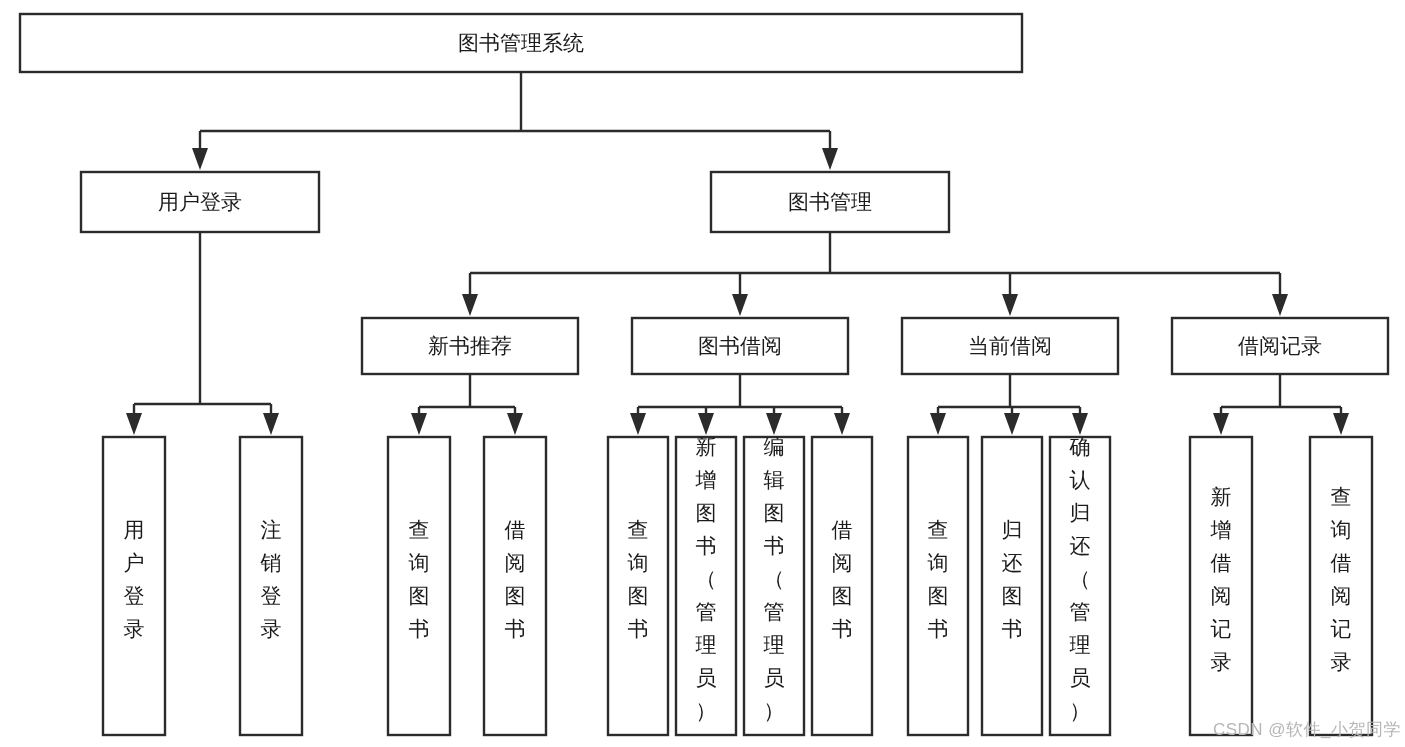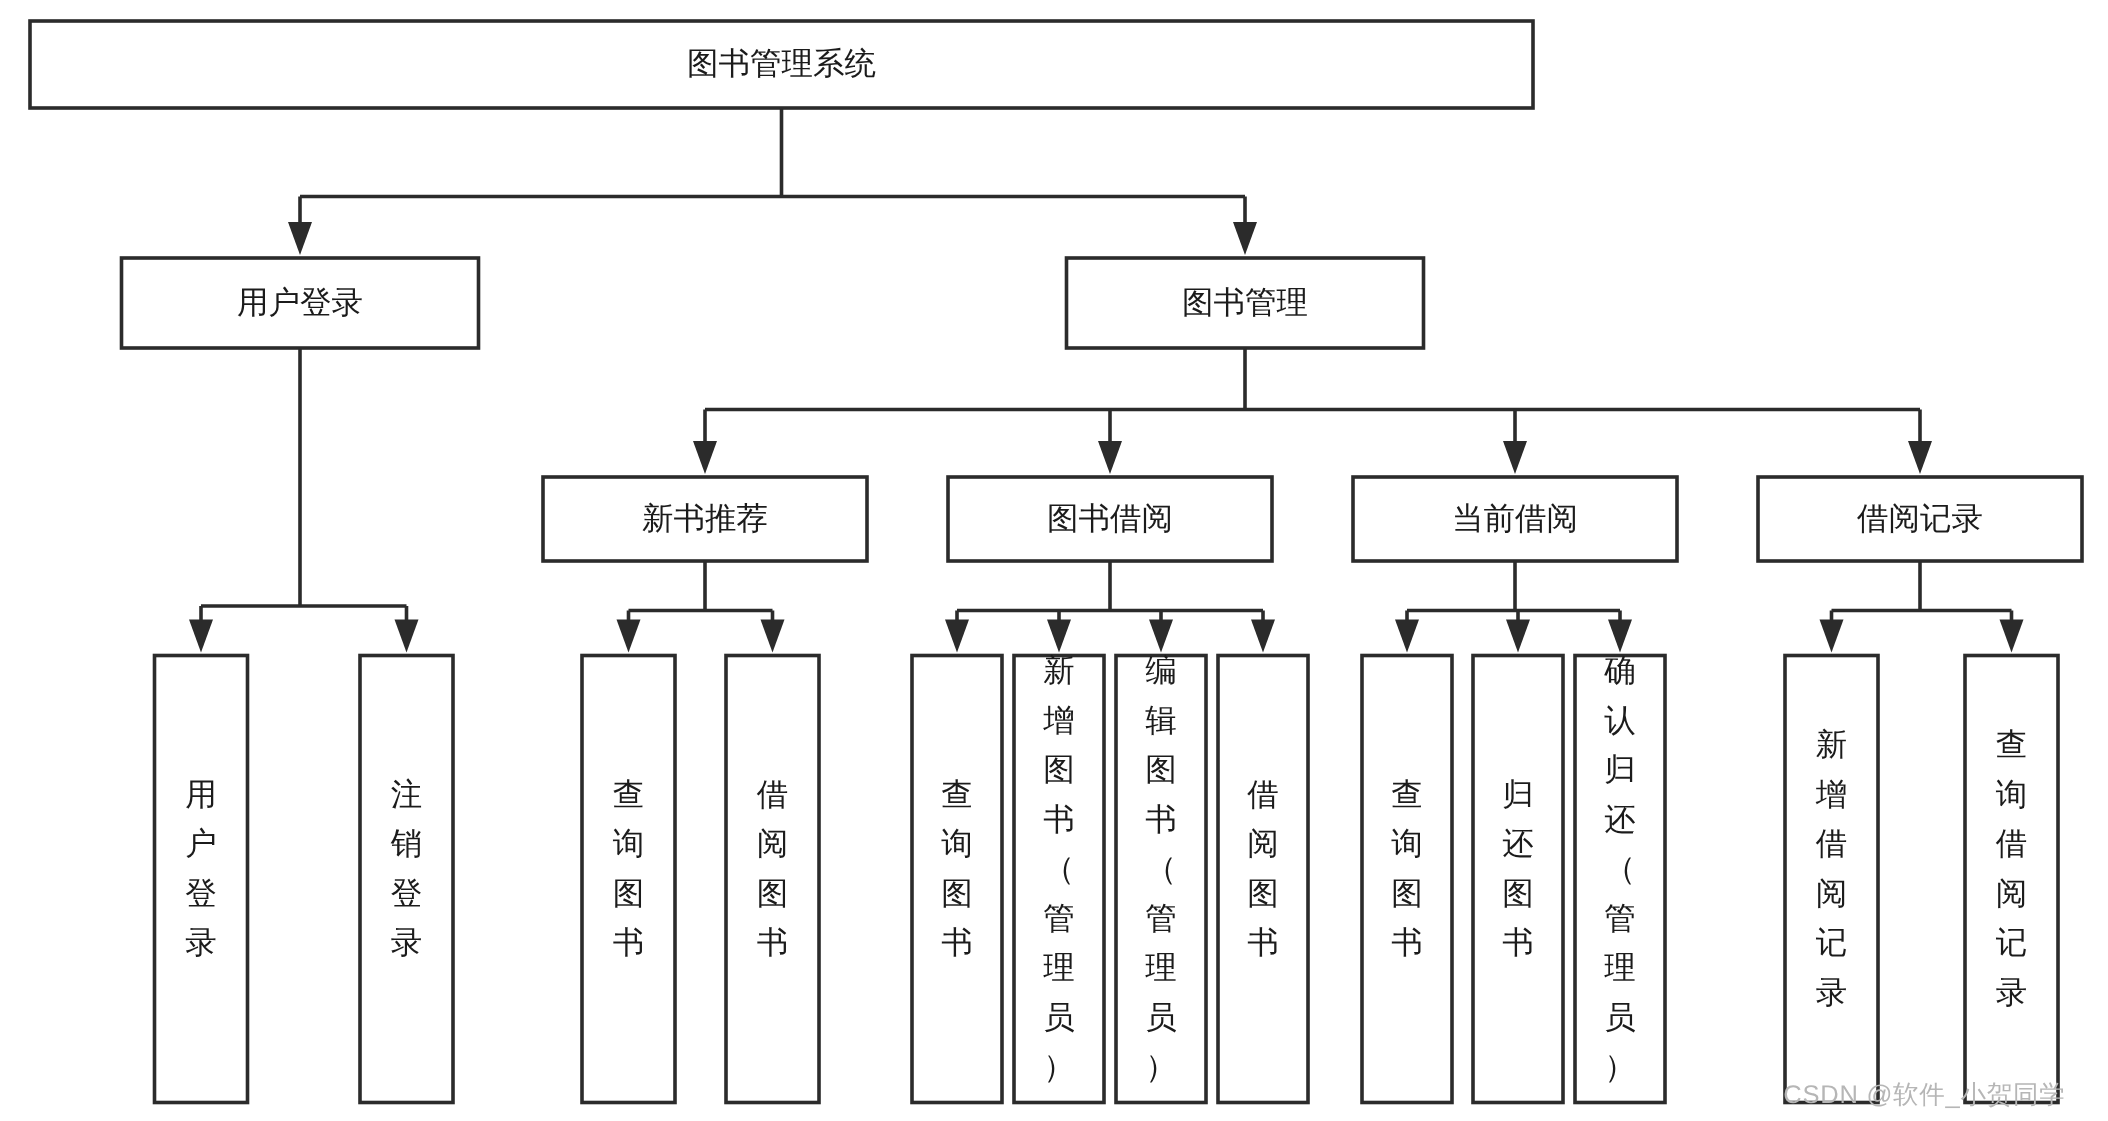--- a/index.html
+++ b/index.html
@@ -41,21 +41,21 @@
     stroke: #2b2b2b;
     stroke-width: 2.4;
     fill: none;
   }
   .arrow-head {
     fill: #2b2b2b;
     stroke: none;
   }
   .watermark {
     position: absolute;
-    right: 28px;
+    right: 4px;
     bottom: 6px;
     font-family: "Liberation Sans", "DejaVu Sans", sans-serif;
     font-size: 17px;
     color: #b6b6b6;
     letter-spacing: 0.5px;
     white-space: nowrap;
     pointer-events: none;
   }
 </style>
 </head>

